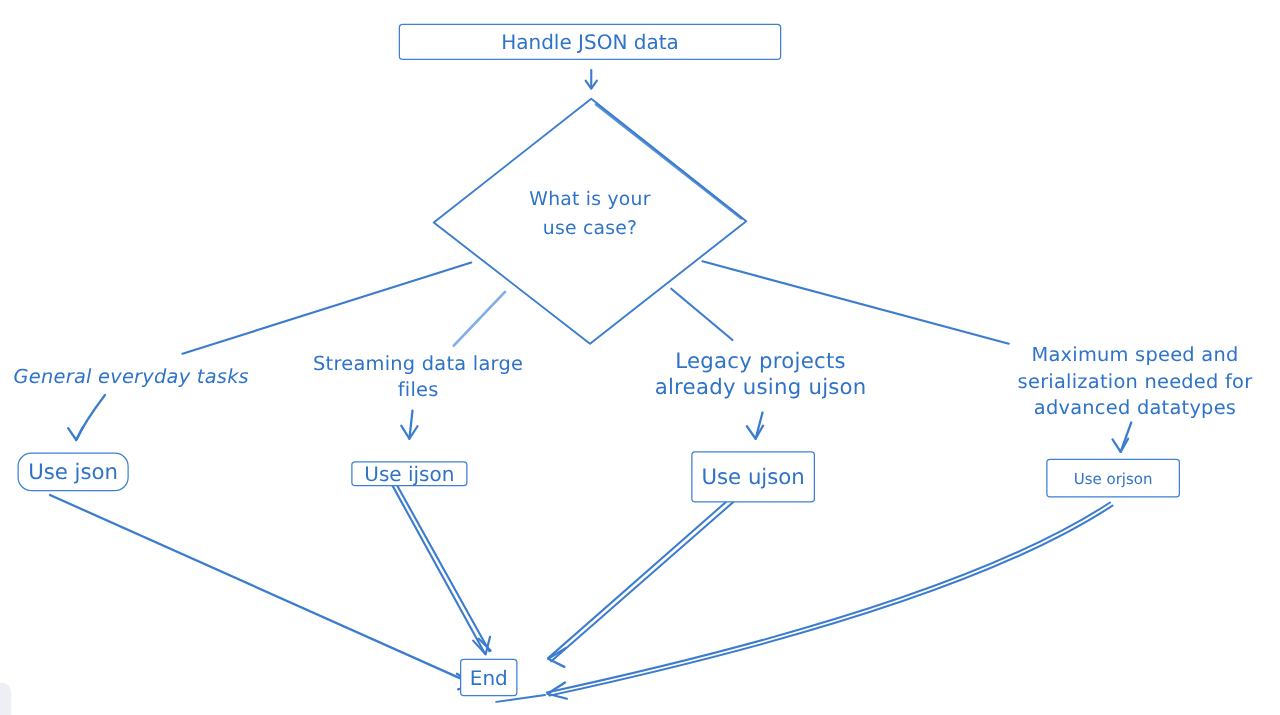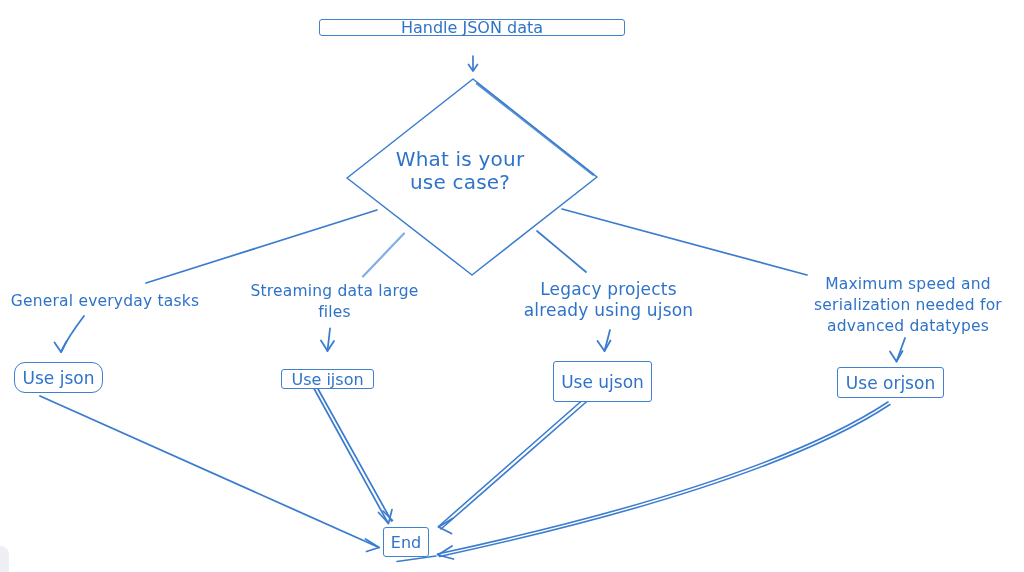--- a/index.html
+++ b/index.html
@@ -33,28 +33,28 @@
     color: #2f73c9;
     white-space: nowrap;
   }
   .hand-label {
     position: absolute;
     text-align: center;
     color: #2f73c9;
     white-space: pre-line;
     letter-spacing: 0.2px;
   }
-  #start-node       { left: 319px; top: 19px;  width: 306px; height: 17px; font-size: 16px; }
+  #start-node       { left: 319px; top: 19px;  width: 306px; height: 29px; font-size: 16px; }
   #use-json-node    { left: 14px;  top: 362px; width: 89px;  height: 31px; font-size: 17px; border-radius: 11px; }
   #use-ijson-node   { left: 281px; top: 357px; width: 93px;  height: 20px; font-size: 16px; margin-top: 12px; }
   #use-ujson-node   { left: 553px; top: 361px; width: 99px;  height: 41px; font-size: 17px; }
-  #use-orjson-node  { left: 837px; top: 367px; width: 107px; height: 31px; font-size: 17px; }
-  #end-node         { left: 383px; top: 527px; width: 46px;  height: 30px; font-size: 16px; }
-  #decision-label   { left: 380px; top: 148px; width: 160px; font-size: 20px;   line-height: 23px; }
-  #cond-general     { left: 0px;   top: 291px; width: 210px; font-size: 15.5px; line-height: 21px; }
+  #use-orjson-node  { left: 837px; top: 367px; width: 107px; height: 31px; font-size: 12px; }
+  #end-node         { left: 368px; top: 527px; width: 46px;  height: 30px; font-size: 16px; }
+  #decision-label   { left: 392px; top: 148px; width: 160px; font-size: 15px;   line-height: 23px; }
+  #cond-general     { left: 0px;   top: 291px; width: 210px; font-size: 15.5px; line-height: 21px; font-style: italic; }
   #cond-streaming   { left: 242px; top: 281px; width: 185px; font-size: 15.5px; line-height: 21px; }
   #cond-legacy      { left: 516px; top: 279px; width: 185px; font-size: 17px; line-height: 21px; }
   #cond-maximum     { left: 786px; top: 274px; width: 244px; font-size: 15.5px; line-height: 21px; }
   #corner-shape {
     position: absolute;
     left: -8px; top: 546px;
     width: 17px; height: 40px;
     background: #edeff5;
     border-radius: 12px;
   }

